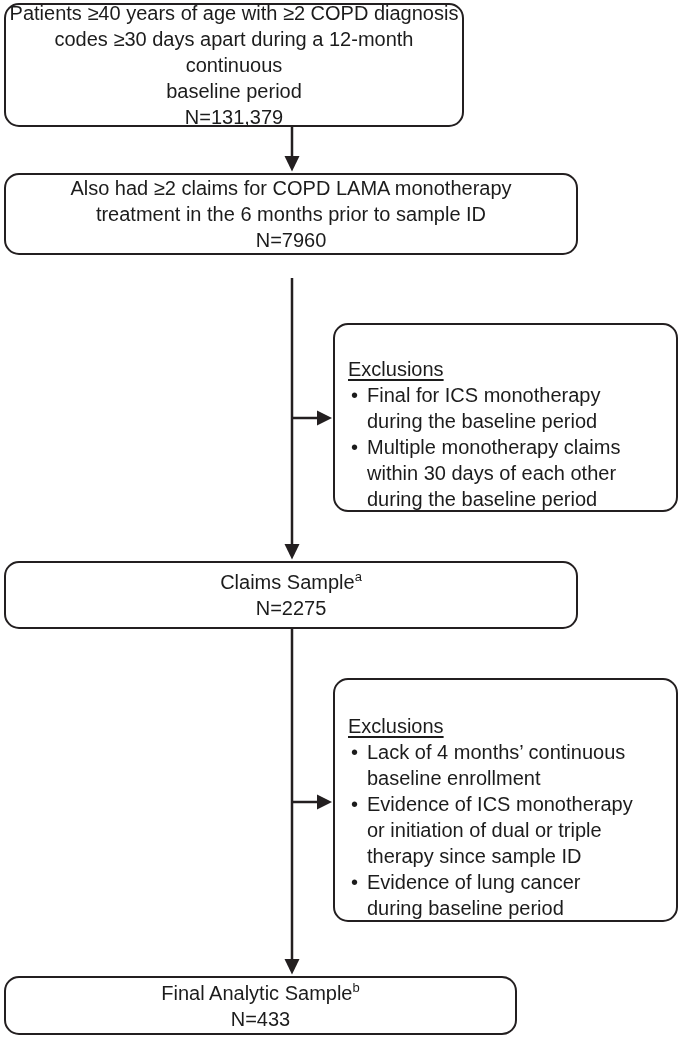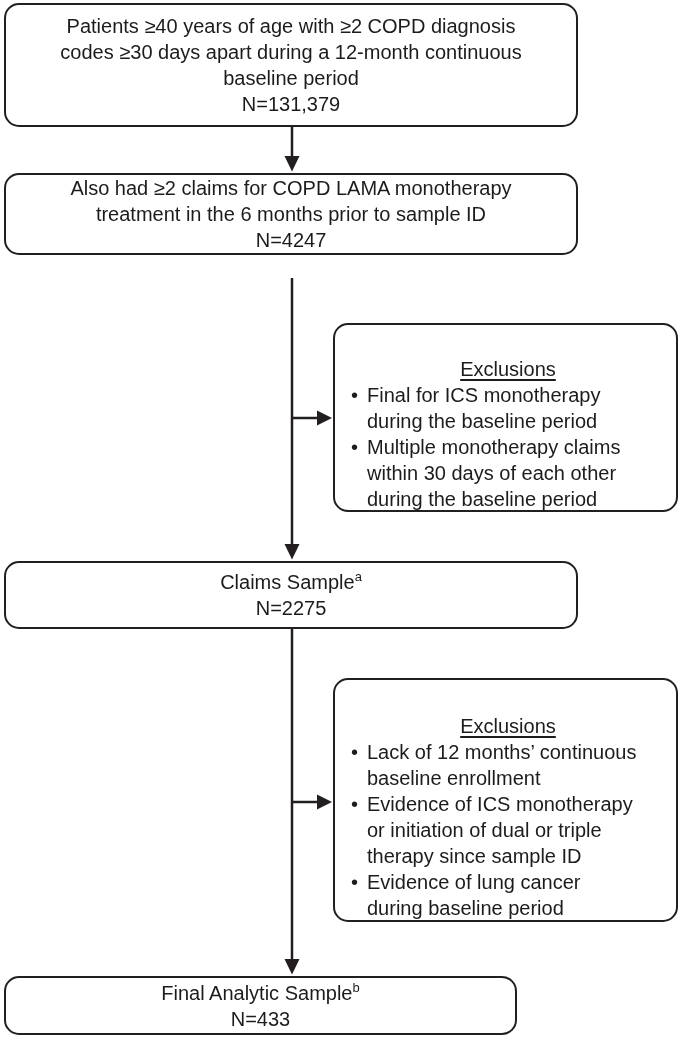--- a/index.html
+++ b/index.html
@@ -27,34 +27,34 @@
     border-radius: 15px;
     display: flex;
     flex-direction: column;
     align-items: center;
     justify-content: center;
     text-align: center;
     font-size: 20px;
     line-height: 26px;
   }
   .pre { white-space: pre-line; }
-  .node-main-1   { left: 4px;   top: 3px;   width: 574px; height: 124px; }
+  .node-main-1   { left: 4px;   top: 3px;   width: 460px; height: 124px; }
   .node-main-2   { left: 4px;   top: 173px; width: 574px; height: 82px; }
   .node-excl-1   { left: 333px; top: 323px; width: 345px; height: 189px; }
   .node-survey   { left: 4px;   top: 561px; width: 574px; height: 68px;  }
   .node-excl-2   { left: 333px; top: 678px; width: 345px; height: 244px; }
   .node-final    { left: 4px;   top: 976px; width: 513px; height: 59px;  }
   .excl {
     align-items: stretch;
     text-align: left;
     padding: 12px 8px 12px 13px;
     justify-content: center;
   }
   .excl-title {
-    text-align: center;
+    text-align: left;
     text-decoration: underline;
     text-underline-offset: 3px;
     margin-top: 33px;
   }
   .bullet-row { display: flex; align-items: flex-start; }
   .bullet-marker {
     flex: 0 0 19px;
     width: 19px;
     padding-left: 3px;
   }
@@ -89,21 +89,21 @@
   <div class="node node-main-1">
     <div class="pre">Patients ≥40 years of age with ≥2 COPD diagnosis
 codes ≥30 days apart during a 12-month continuous
 baseline period</div>
     <div>N=131,379</div>
   </div>
 
   <div class="node node-main-2">
     <div class="pre">Also had ≥2 claims for COPD LAMA monotherapy
 treatment in the 6 months prior to sample ID</div>
-    <div>N=4247</div>
+    <div>N=7960</div>
   </div>
 
   <div class="node node-excl-1 excl">
     <div class="excl-title">Exclusions</div>
     <div class="bullet-row">
       <span class="bullet-marker">•</span>
       <span class="bullet-text">Final for ICS monotherapy
 during the baseline period</span>
     </div>
     <div class="bullet-row">
@@ -118,21 +118,21 @@
     <div>
       <span>Claims Sample</span><sup>a</sup>
     </div>
     <div>N=2275</div>
   </div>
 
   <div class="node node-excl-2 excl">
     <div class="excl-title">Exclusions</div>
     <div class="bullet-row">
       <span class="bullet-marker">•</span>
-      <span class="bullet-text">Lack of 12 months’ continuous
+      <span class="bullet-text">Lack of 4 months’ continuous
 baseline enrollment</span>
     </div>
     <div class="bullet-row">
       <span class="bullet-marker">•</span>
       <span class="bullet-text">Evidence of ICS monotherapy
 or initiation of dual or triple
 therapy since sample ID</span>
     </div>
     <div class="bullet-row">
       <span class="bullet-marker">•</span>

